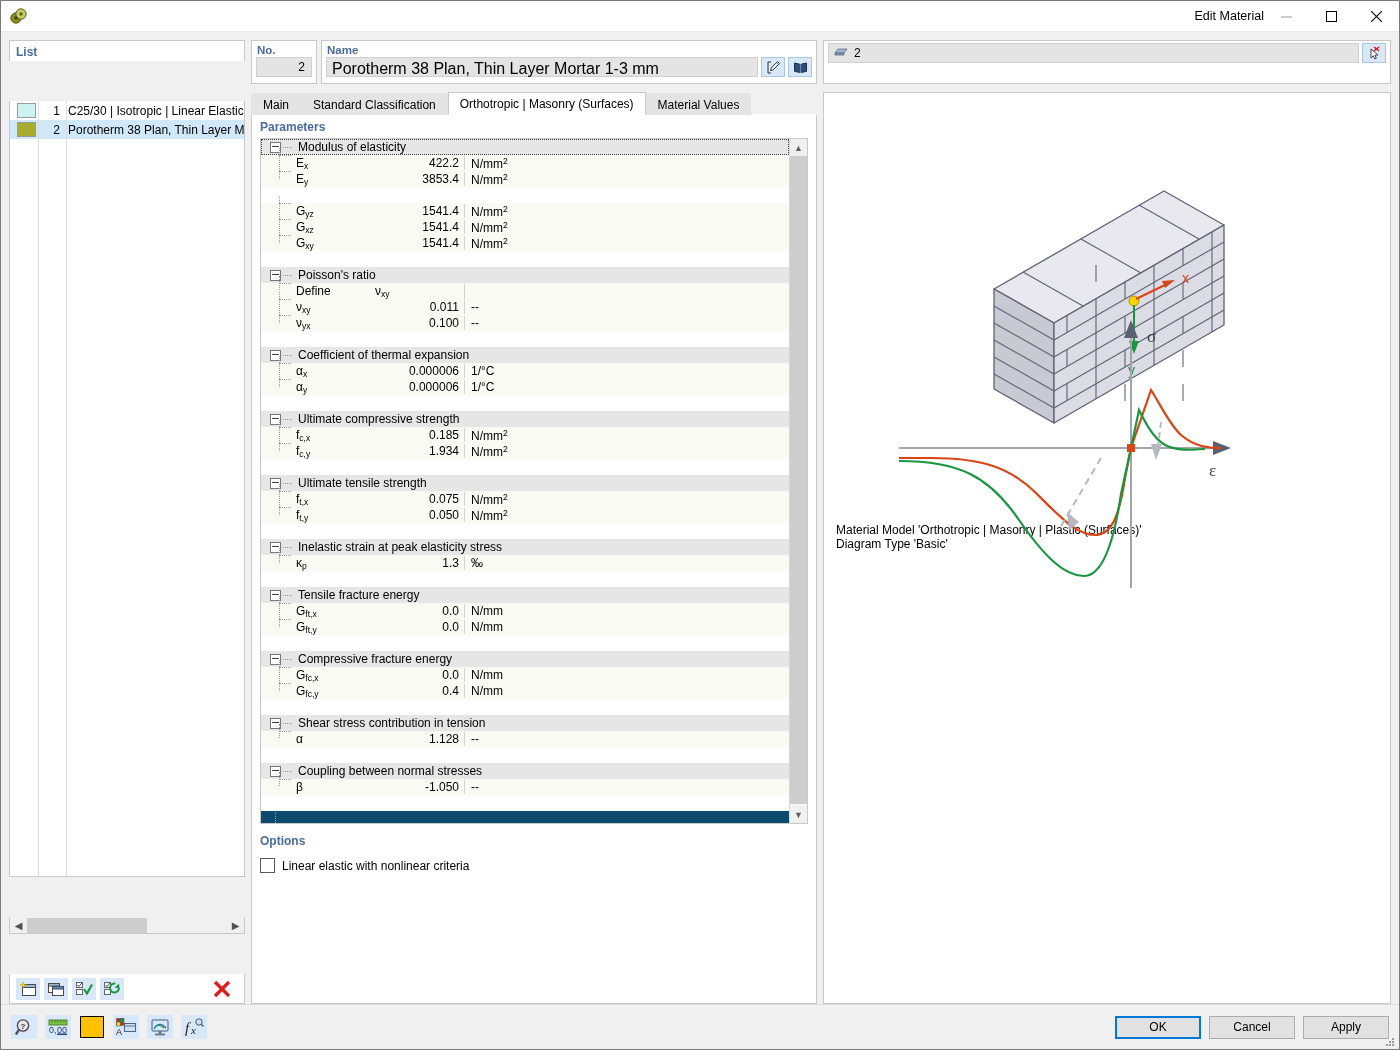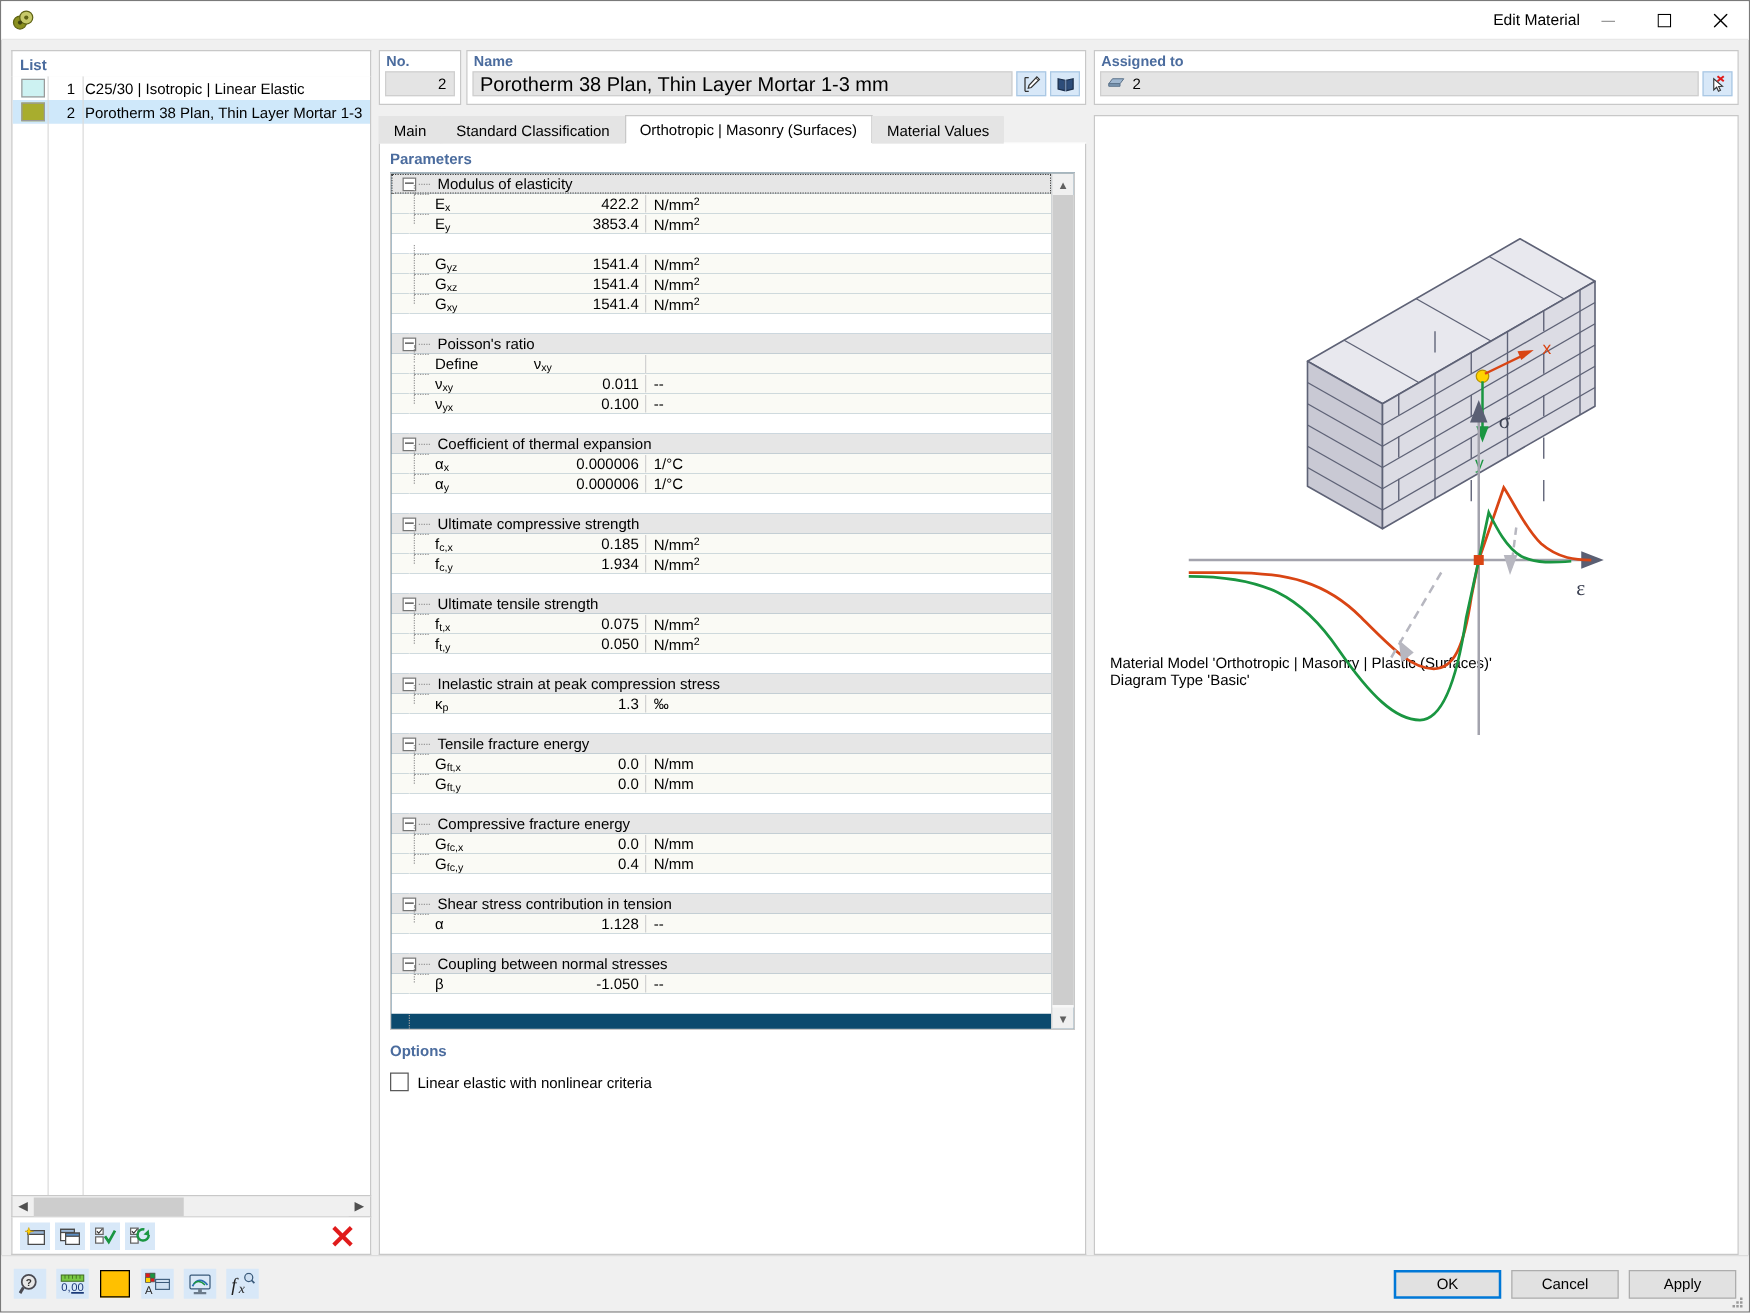--- a/index.html
+++ b/index.html
@@ -24,22 +24,22 @@
     border-bottom:1px solid #e8e8e8; flex:none;
   }
   .title-icon { width:20px; height:20px; margin:0 6px 0 8px; position:relative; flex:none;}
   .title-text { font-size:12.5px; color:#000; flex:1;text-align:right;}
   .win-btns { display:flex; height:30px; }
   .win-btn { width:45px; height:30px; display:flex; align-items:center; justify-content:center; }
   
   .body-area { flex:1; display:flex; padding:0; position:relative;}
   
   .left-col {
-    width:288px; margin:8px 0 0 8px; display:flex; flex-direction:column;
-    box-sizing:border-box; flex:none;
+    width:236px; margin:8px 0 0 8px; display:flex; flex-direction:column;
+    box-sizing:border-box; flex:none;gap:40px;
   }
   .gb-title { color:#4b6c9e; font-weight:bold; font-size:12px; padding:4px 6px 2px 6px;}
   .list-body {
     flex:1; background:#fff; border:1px solid #c8c8c8; border-top:none;
     position:relative; overflow:hidden; box-sizing:border-box;
   }
   .list-head { background:#fff; border:1px solid #c8c8c8; border-bottom:none; box-sizing:border-box;}
   .list-row { display:flex; height:19px; align-items:center; font-size:12px;}
   .list-row.sel { background:#cfe8fa; }
   .swatch { width:17px; height:13px; margin:0 6px 0 7px; border:1px solid #9a9a9a; flex:none;}
@@ -363,21 +363,21 @@
                 </div>
                 <div class="trow leaf">
                   <div class="leaf-name"><div class="tvert"></div><div class="tdots"></div><span>f</span><sub>t,y</sub></div>
                   <div class="leaf-val">0.050</div>
                   <div class="leaf-unit"><span>N/mm</span><sup>2</sup></div>
                 </div>
                 <div class="trow blank"></div>
                 <div class="trow grp">
                   <div class="exp"></div>
                   <div class="dots"></div>
-                  <div class="grp-label">Inelastic strain at peak compression stress</div>
+                  <div class="grp-label">Inelastic strain at peak elasticity stress</div>
                 </div>
                 <div class="trow leaf">
                   <div class="leaf-name"><div class="tvert"></div><div class="tdots"></div><span>κ</span><sub>p</sub></div>
                   <div class="leaf-val">1.3</div>
                   <div class="leaf-unit"><span>‰</span></div>
                 </div>
                 <div class="trow blank"></div>
                 <div class="trow grp">
                   <div class="exp"></div>
                   <div class="dots"></div>
@@ -447,21 +447,20 @@
           <div class="chk-row">
             <div class="chk"></div>
             <div>Linear elastic with nonlinear criteria</div>
           </div>
         </div>
       </div>
     </div>
 
     <div class="right-col">
       <div class="assigned-box">
-        <div class="fld-label">Assigned to</div>
         <div class="assigned-row">
           <div class="assigned-input">
             <span style="display:inline-block;width:14px;margin-right:6px;">
               <svg width="14" height="10" viewBox="0 0 14 10">
                 <path d="M1 6 L4 2 L13 2 L10 6 Z" fill="#9fb7d0" stroke="#5a7088" stroke-width="0.8"></path>
                 <path d="M1 6 L1 8 L10 8 L10 6 Z" fill="#7e9ab6" stroke="#5a7088" stroke-width="0.8"></path>
               </svg>
             </span>
             <span>2</span>
           </div>

